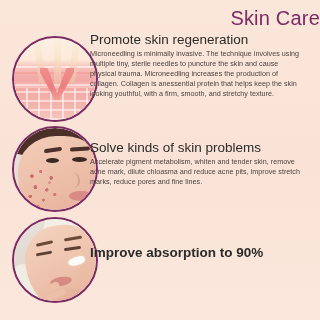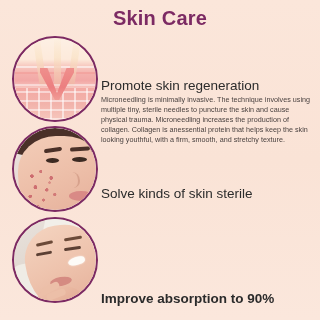--- a/index.html
+++ b/index.html
@@ -17,23 +17,23 @@
   #page {
     position: absolute;
     inset: 0;
     background: linear-gradient(180deg, #fbe6da 0%, #fae3d6 50%, #fbe7dc 100%);
   }
   .title {
     position: absolute;
     top: 7px;
     left: 0;
     width: 320px;
-    text-align: center;
+    text-align: right;
     font-size: 20px;
-    font-weight: bold;
+    font-weight: normal;
     color: #7c2a63;
     letter-spacing: 0.2px;
     line-height: 22px;
   }
 
   
   .section {
     position: absolute;
     left: 0;
     width: 320px;
@@ -56,24 +56,23 @@
   }
   .circle-inner {
     position: absolute;
     inset: 0;
     border-radius: 50%;
     overflow: hidden;
   }
 
   .text-col {
     position: absolute;
-    left: 101px;
+    left: 90px;
     width: 212px;
     top: 0;
-    margin-top: 46px;
   }
   .heading {
     font-size: 13.5px;
     color: #2b2b2b;
     line-height: 17px;
     margin: 0 0 1px 0;
     white-space: nowrap;
   }
   .body {
     font-size: 7.2px;
@@ -292,21 +291,22 @@
         <div class="f2-brow b1"></div>
         <div class="f2-brow b2"></div>
         <div class="f2-eye e1"></div>
         <div class="f2-eye e2"></div>
         <div class="f2-nose"></div>
         <div class="f2-lip"></div>
         <div class="f2-acne"></div>
       </div>
     </div>
     <div class="text-col">
-      <p class="heading">Solve kinds of skin sterile</p>
+      <p class="heading">Solve kinds of skin problems</p>
+      <p class="body">Accelerate pigment metabolism, whiten and tender skin, remove acne mark, dilute chloasma and reduce acne pits, improve stretch marks, reduce pores and fine lines.</p>
     </div>
   </div>
 
   <div class="section sec3">
     <div class="circle-wrap">
       <div class="circle-inner">
         <div class="face3-bg"></div>
         <div class="f3-towel"></div>
         <div class="f3-towel2"></div>
         <div class="f3-face"></div>

